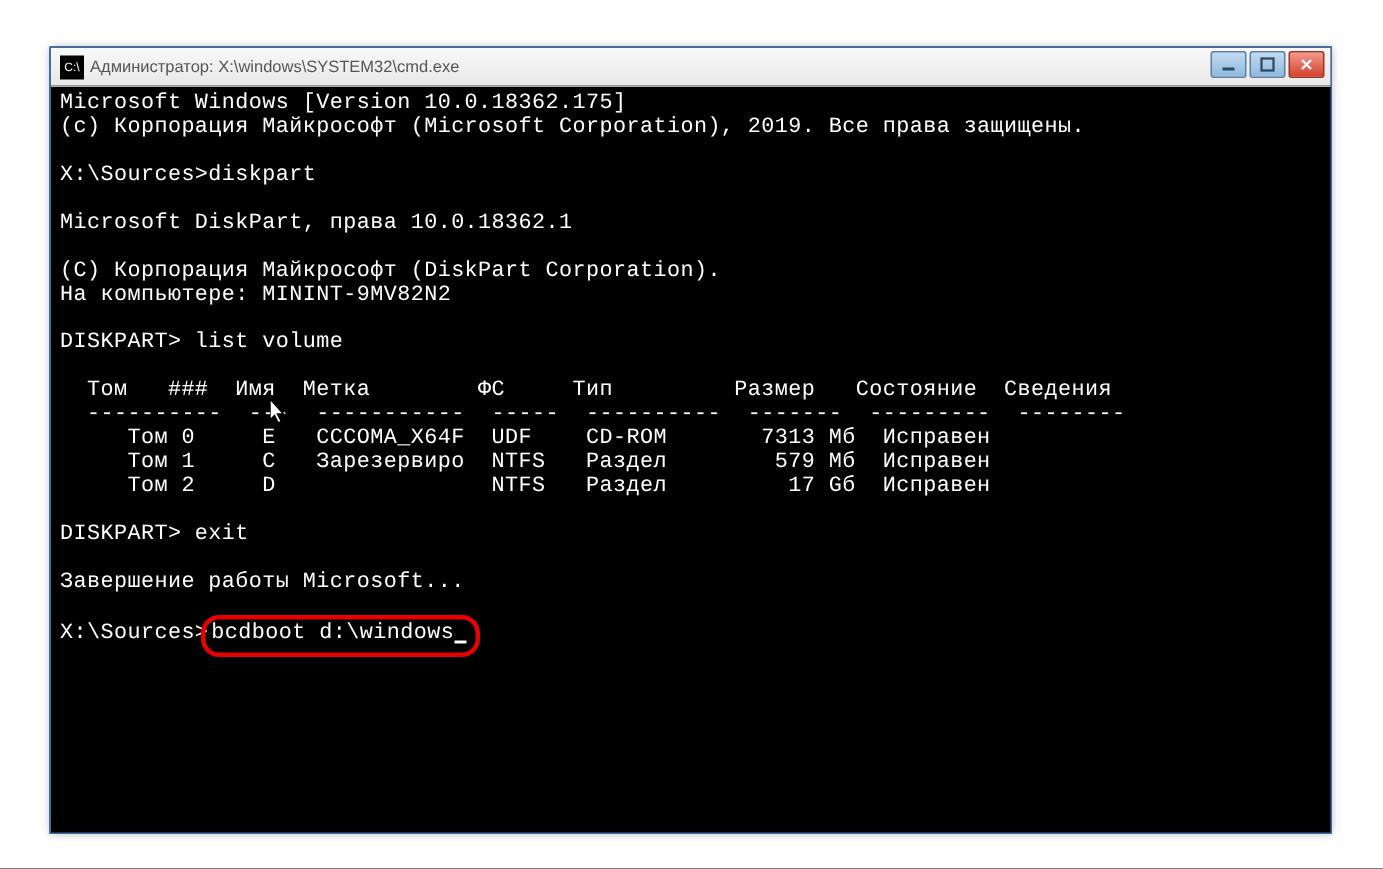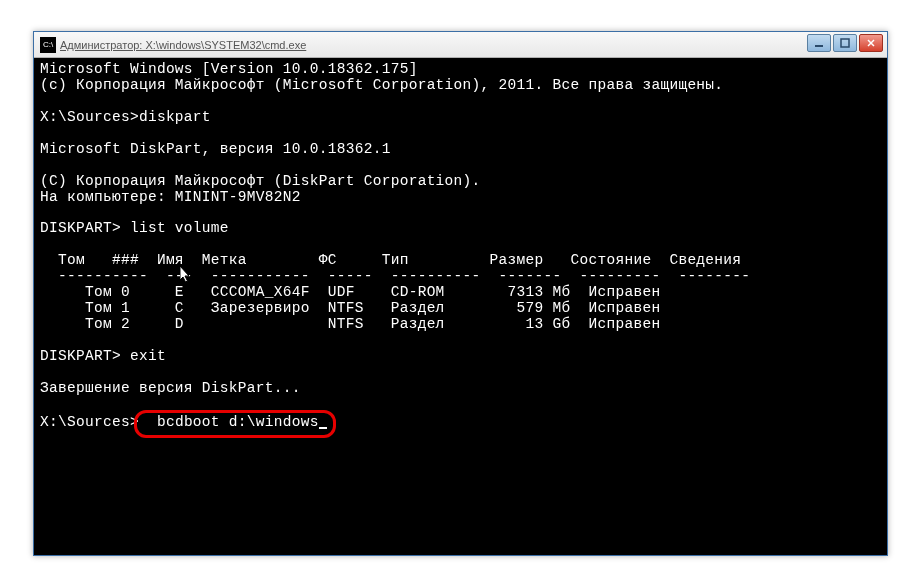--- a/index.html
+++ b/index.html
@@ -36,21 +36,20 @@
       background: #000;
       display: flex;
       align-items: center;
       justify-content: center;
       font-size: 8px;
       color: #fff;
     }
     .title-text {
       font-size: 11px;
       color: #555;
-      text-decoration: underline;
     }
     .window-controls {
       position: absolute;
       right: 4px;
       top: 2px;
       display: flex;
       gap: 2px;
     }
     .win-btn {
       width: 24px;
@@ -78,21 +77,21 @@
       font-size: 14.5px;
       line-height: 1.1;
       color: #ffffff;
       white-space: pre;
       letter-spacing: 0.02em;
     }
     .highlight-box {
       display: inline-block;
       border: 3px solid #e60000;
       border-radius: 12px;
-      padding: 2px 6px 4px 20px;
+      padding: 2px 6px 4px 4px;
       margin-left: -5px;
       margin-top: -3px;
       text-align: right;
     }
     .cursor-block {
       display: inline-block;
       width: 8px;
       height: 2px;
       background: #fff;
       vertical-align: bottom;
@@ -127,39 +126,39 @@
       </div>
       <div class="win-btn btn-close">
         <svg width="10" height="10">
             <line x1="2" y1="2" x2="8" y2="8" stroke="#fff" stroke-width="1.5"></line>
             <line x1="8" y1="2" x2="2" y2="8" stroke="#fff" stroke-width="1.5"></line>
           </svg>
       </div>
     </div>
   </div>
   <div class="terminal"><span>Microsoft Windows [Version 10.0.18362.175]</span>
-<span>(c) Корпорация Майкрософт (Microsoft Corporation), 2011. Все права защищены.</span>
+<span>(c) Корпорация Майкрософт (Microsoft Corporation), 2019. Все права защищены.</span>
 <span></span>
 <span>X:\Sources&gt;diskpart</span>
 <span></span>
-<span>Microsoft DiskPart, версия 10.0.18362.1</span>
+<span>Microsoft DiskPart, права 10.0.18362.1</span>
 <span></span>
 <span>(C) Корпорация Майкрософт (DiskPart Corporation).</span>
 <span>На компьютере: MININT-9MV82N2</span>
 <span></span>
 <span>DISKPART&gt; list volume</span>
 <span></span>
 <span>  Том   ###  Имя  Метка        ФС     Тип         Размер   Состояние  Сведения</span>
 <span>  ----------  ---  -----------  -----  ----------  -------  ---------  --------</span>
 <span>     Том 0     E   CCCOMA_X64F  UDF    CD-ROM       7313 Мб  Исправен</span>
 <span>     Том 1     C   Зарезервиро  NTFS   Раздел        579 Мб  Исправен</span>
-<span>     Том 2     D                NTFS   Раздел         13 Gб  Исправен</span>
+<span>     Том 2     D                NTFS   Раздел         17 Gб  Исправен</span>
 <span></span>
 <span>DISKPART&gt; exit</span>
 <span></span>
-<span>Завершение версия DiskPart...</span>
+<span>Завершение работы Microsoft...</span>
 <span></span>
 <span>X:\Sources&gt;</span><span class="highlight-box"><span>bcdboot d:\windows</span><span class="cursor-block"></span></span></div>
 
   <svg class="mouse-cursor" viewBox="0 0 12 18">
     <path d="M0,0 L0,14 L3,11 L5.5,16 L7.5,15 L5,10 L9,10 Z" fill="#fff" stroke="#000" stroke-width="1"></path>
   </svg>
 </div>
 
 </body></html>

